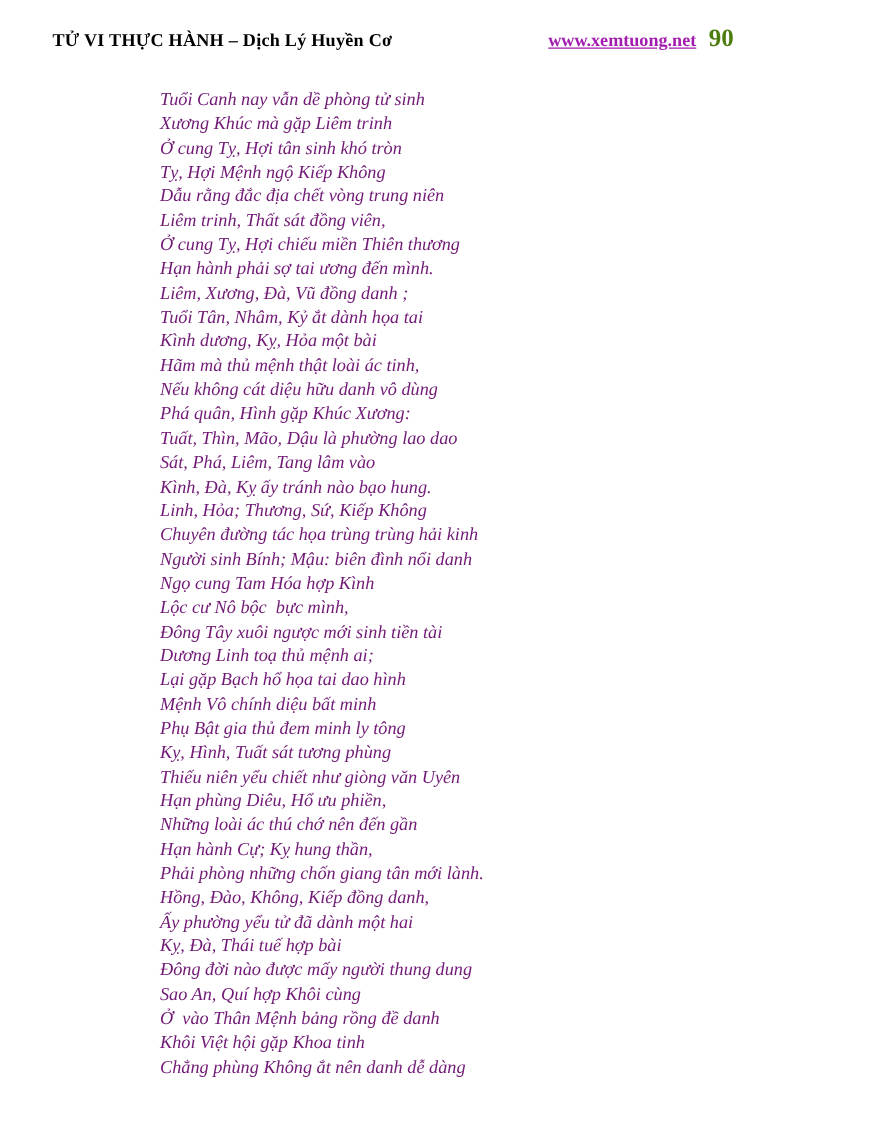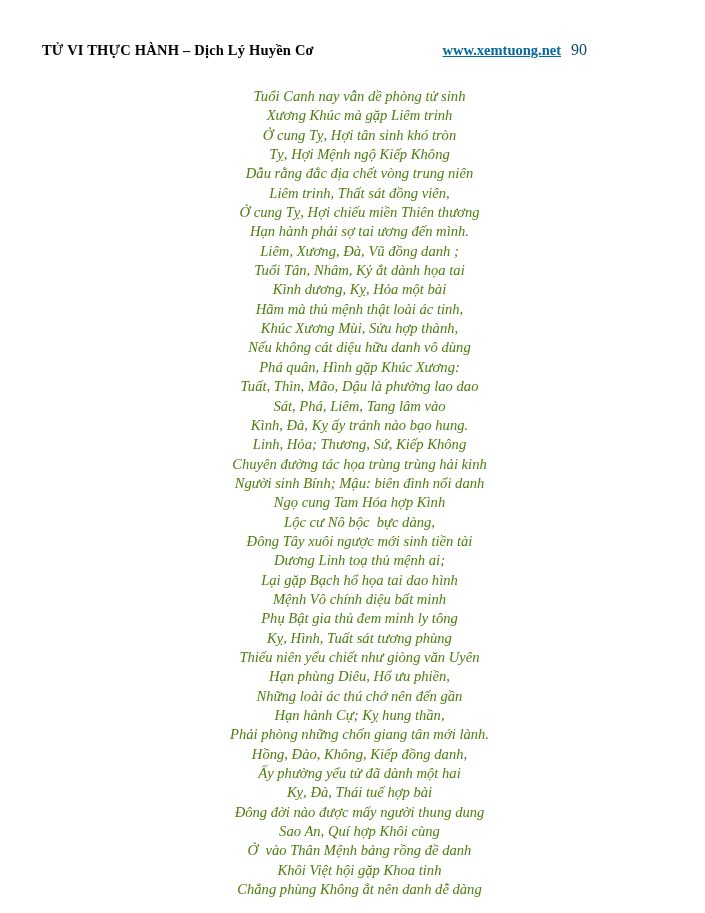--- a/index.html
+++ b/index.html
@@ -12,21 +12,21 @@
     height: 913px;
     font-family: "Liberation Serif", serif;
     color: #000000;
     position: relative;
     overflow: hidden;
   }
   .page {
     width: 631px;
     height: 913px;
     box-sizing: border-box;
-    padding: 41px 40px 0 40px;
+    padding: 20px 40px 0 40px;
     position: relative;
   }
   .header {
     display: flex;
     align-items: baseline;
     justify-content: space-between;
     font-size: 14.5px;
     padding: 0 4px 0 2px;
   }
   .header-left {
@@ -41,73 +41,72 @@
     gap: 10px;
     white-space: nowrap;
   }
   .header-link {
     color: #c00000;
     font-weight: bold;
     text-decoration: underline;
     font-size: 14.5px;
   }
   .page-number {
-    color: #0c4a6e;
-    font-size: 16px;
+    color: #4d7c0f;
+    font-size: 20px;
+    font-weight: bold;
   }
   .body-block {
     margin-top: 28px;
     padding-left: 88px;
   }
   .verse-line {
     font-style: italic;
     font-size: 14.6px;
     line-height: 19.35px;
     white-space: pre;
-    color: #4d7c0f;
-    text-align: center;
+    color: #701a75;
   }
 </style>
 </head>
 <body>
 
 <div class="page">
 
   <div class="header">
     <div class="header-left">TỬ VI THỰC HÀNH – Dịch Lý Huyền Cơ</div>
     <div class="header-right">
-      <a class="header-link" href="#" style="color: #0369a1;">www.xemtuong.net</a>
+      <a class="header-link" href="#" style="color: #a21caf;">www.xemtuong.net</a>
       <span class="page-number">90</span>
     </div>
   </div>
 
   <div class="body-block">
       <div class="verse-line">Tuổi Canh nay vẫn dề phòng tử sinh</div>
       <div class="verse-line">Xương Khúc mà gặp Liêm trinh</div>
       <div class="verse-line">Ở cung Tỵ, Hợi tân sinh khó tròn</div>
       <div class="verse-line">Tỵ, Hợi Mệnh ngộ Kiếp Không</div>
       <div class="verse-line">Dẫu rằng đắc địa chết vòng trung niên</div>
       <div class="verse-line">Liêm trinh, Thất sát đồng viên,</div>
       <div class="verse-line">Ở cung Tỵ, Hợi chiếu miền Thiên thương</div>
       <div class="verse-line">Hạn hành phải sợ tai ương đến mình.</div>
       <div class="verse-line">Liêm, Xương, Đà, Vũ đồng danh ;</div>
       <div class="verse-line">Tuổi Tân, Nhâm, Kỷ ắt dành họa tai</div>
       <div class="verse-line">Kình dương, Kỵ, Hỏa một bài</div>
       <div class="verse-line">Hãm mà thủ mệnh thật loài ác tinh,</div>
-      <div class="verse-line">Khúc Xương Mùi, Sửu hợp thành,</div>
       <div class="verse-line">Nếu không cát diệu hữu danh vô dùng</div>
       <div class="verse-line">Phá quân, Hình gặp Khúc Xương:</div>
       <div class="verse-line">Tuất, Thìn, Mão, Dậu là phường lao dao</div>
       <div class="verse-line">Sát, Phá, Liêm, Tang lâm vào</div>
       <div class="verse-line">Kình, Đà, Kỵ ấy tránh nào bạo hung.</div>
       <div class="verse-line">Linh, Hỏa; Thương, Sứ, Kiếp Không</div>
       <div class="verse-line">Chuyên đường tác họa trùng trùng hải kinh</div>
       <div class="verse-line">Người sinh Bính; Mậu: biên đình nổi danh</div>
       <div class="verse-line">Ngọ cung Tam Hóa hợp Kình</div>
-      <div class="verse-line">Lộc cư Nô bộc  bực dàng,</div>
+      <div class="verse-line">Lộc cư Nô bộc  bực mình,</div>
       <div class="verse-line">Đông Tây xuôi ngược mới sinh tiền tài</div>
       <div class="verse-line">Dương Linh toạ thủ mệnh ai;</div>
       <div class="verse-line">Lại gặp Bạch hổ họa tai dao hình</div>
       <div class="verse-line">Mệnh Vô chính diệu bất minh</div>
       <div class="verse-line">Phụ Bật gia thủ đem minh ly tông</div>
       <div class="verse-line">Kỵ, Hình, Tuất sát tương phùng</div>
       <div class="verse-line">Thiếu niên yểu chiết như giòng văn Uyên</div>
       <div class="verse-line">Hạn phùng Diêu, Hổ ưu phiền,</div>
       <div class="verse-line">Những loài ác thú chớ nên đến gần</div>
       <div class="verse-line">Hạn hành Cự; Kỵ hung thần,</div>

